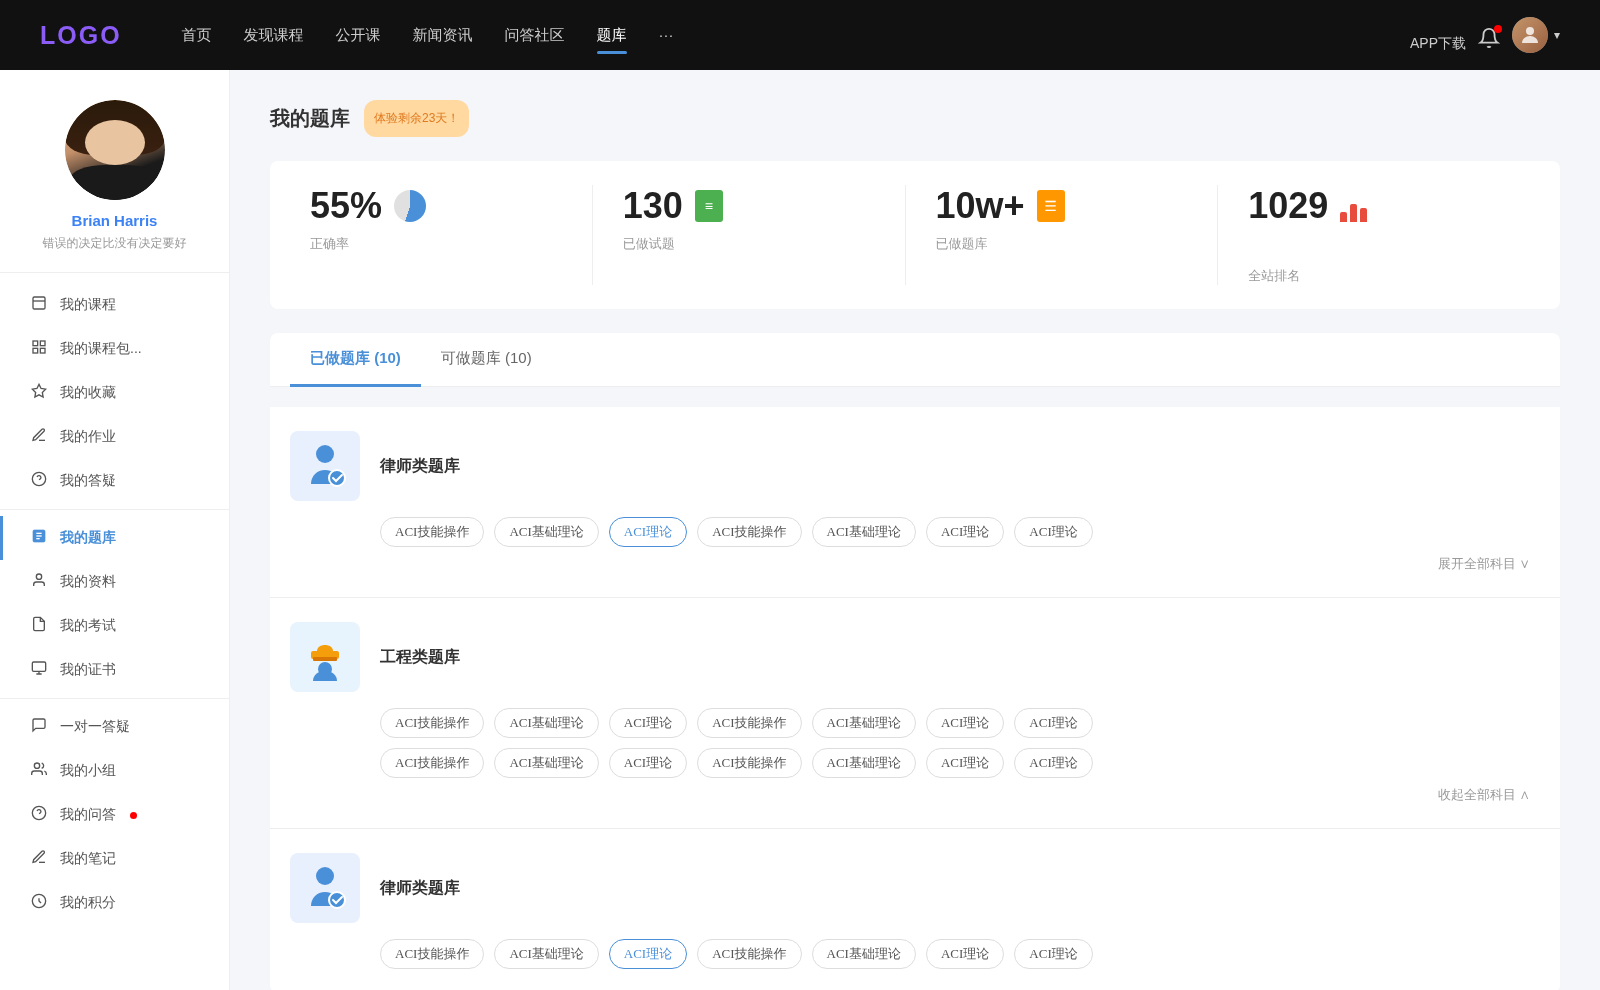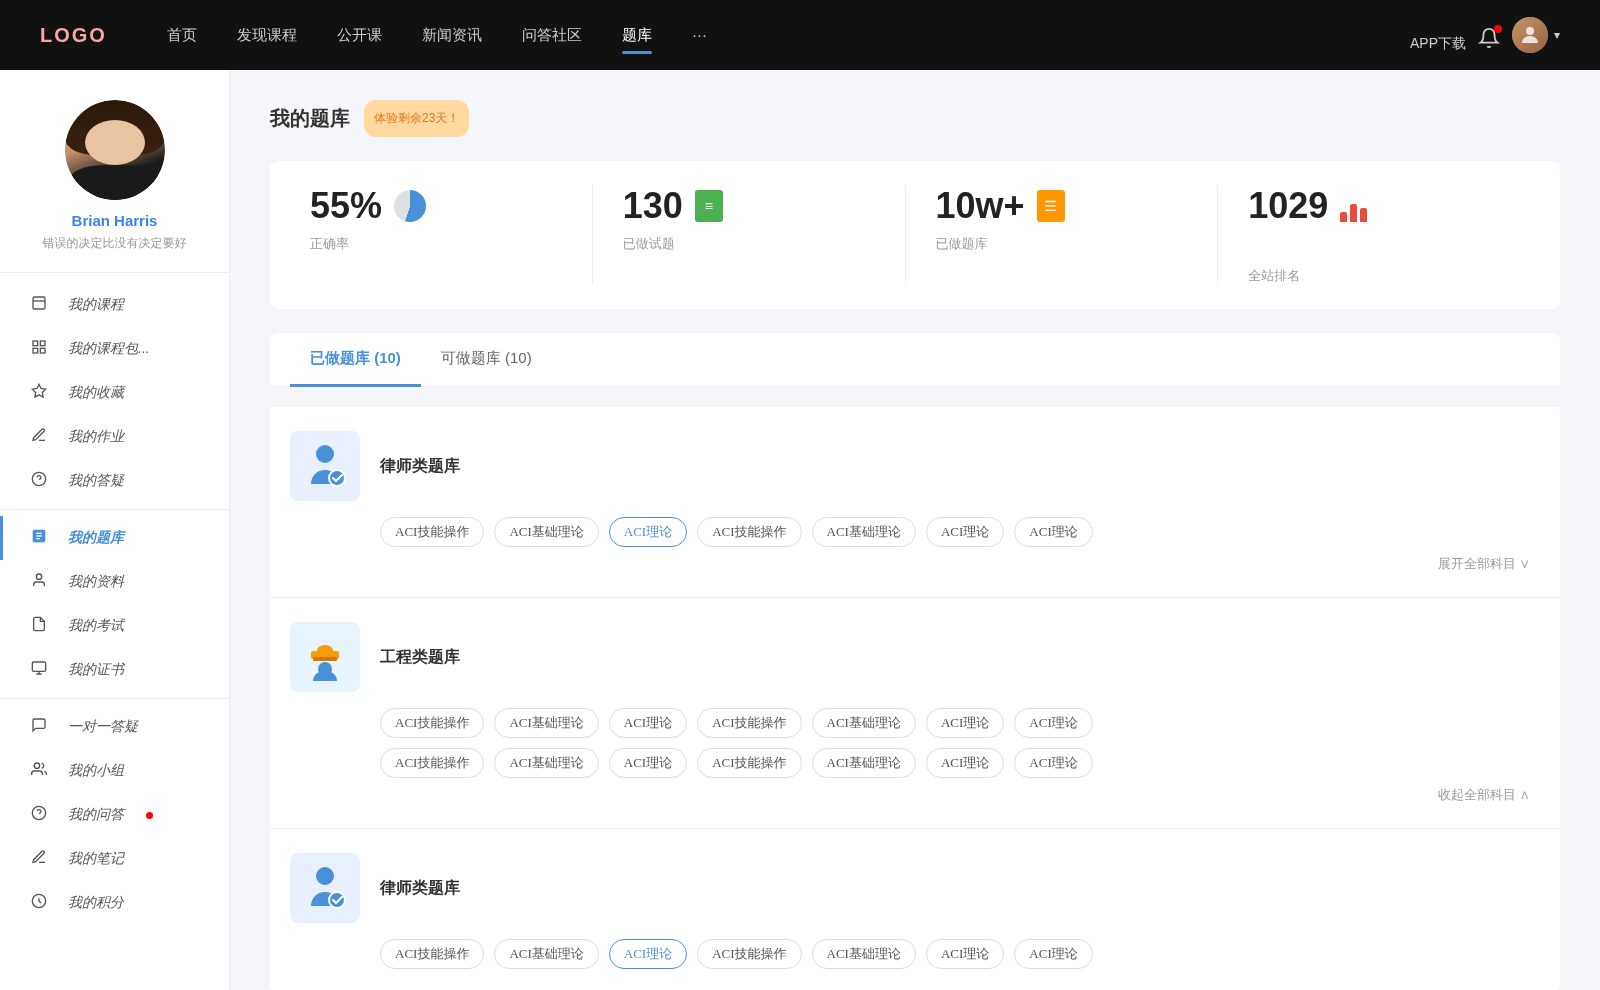--- a/index.html
+++ b/index.html
@@ -10,29 +10,29 @@
       background: #111;
       height: 70px;
       display: flex;
       align-items: center;
       padding: 0 40px;
       position: fixed;
       top: 0; left: 0; right: 0;
       z-index: 100;
     }
     .header-logo {
-      color: #fca5a5;
-      font-size: 20px;
+      color: #8b5cf6;
+      font-size: 25px;
       font-weight: bold;
       letter-spacing: 2px;
       margin-right: 60px;
     }
     .header-nav {
       display: flex;
-      gap: 40px;
+      gap: 32px;
       flex: 1;
     }
     .header-nav-item {
       color: #ccc;
       font-size: 15px;
       cursor: pointer;
       padding: 4px 0;
       position: relative;
     }
     .header-nav-item.active {
@@ -121,27 +121,26 @@
       font-size: 12px;
       color: #999;
       text-align: center;
     }
     .sidebar-menu {
       padding: 10px 0;
     }
     .sidebar-menu-item {
       display: flex;
       align-items: center;
-      gap: 20px;
+      gap: 12px;
       padding: 12px 30px;
       cursor: pointer;
       color: #555;
       font-size: 14px;
       position: relative;
-      font-style: italic;
     }
     .sidebar-menu-item.active {
       color: #4a90d9;
       font-weight: 600;
     }
     .sidebar-menu-item.active::before {
       content: '';
       position: absolute;
       left: 0; top: 0; bottom: 0;
       width: 3px;

